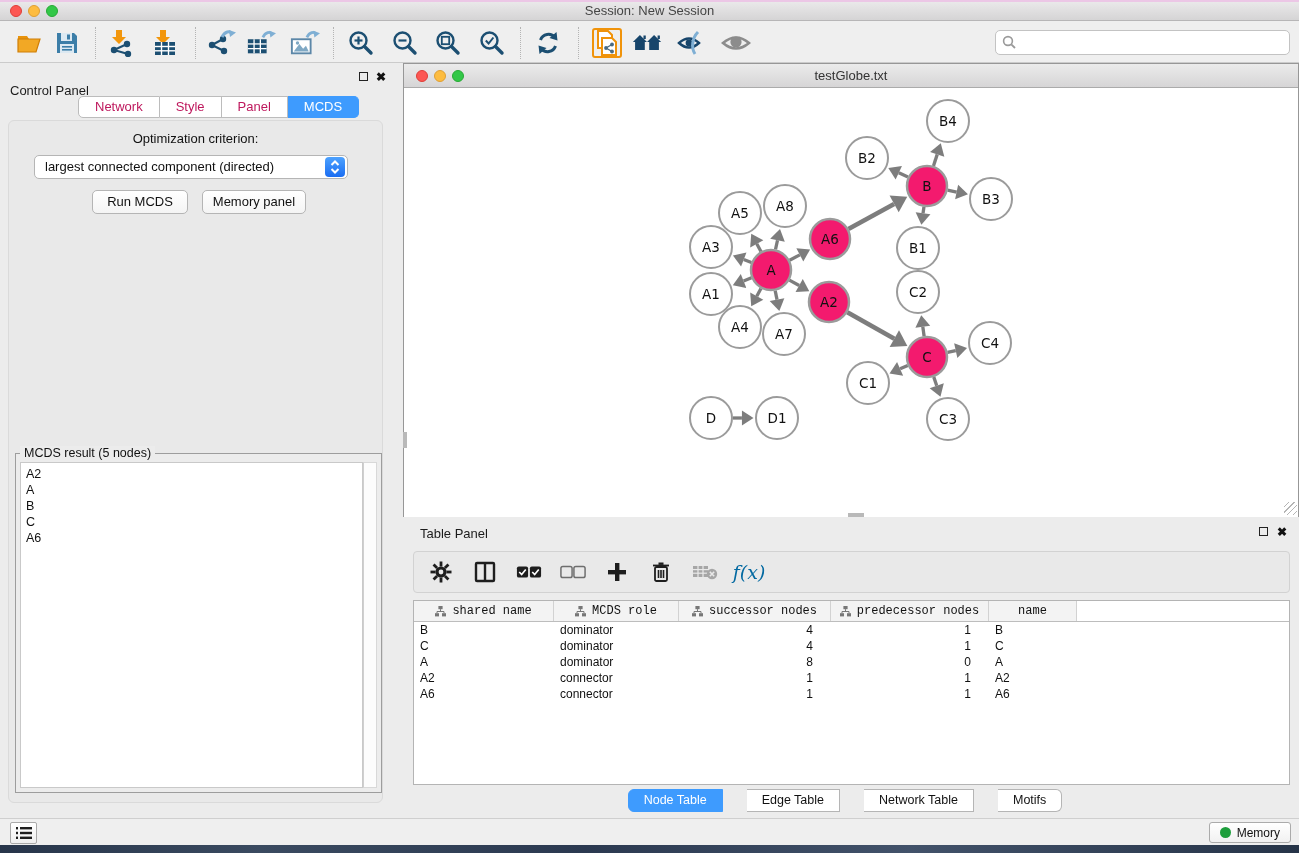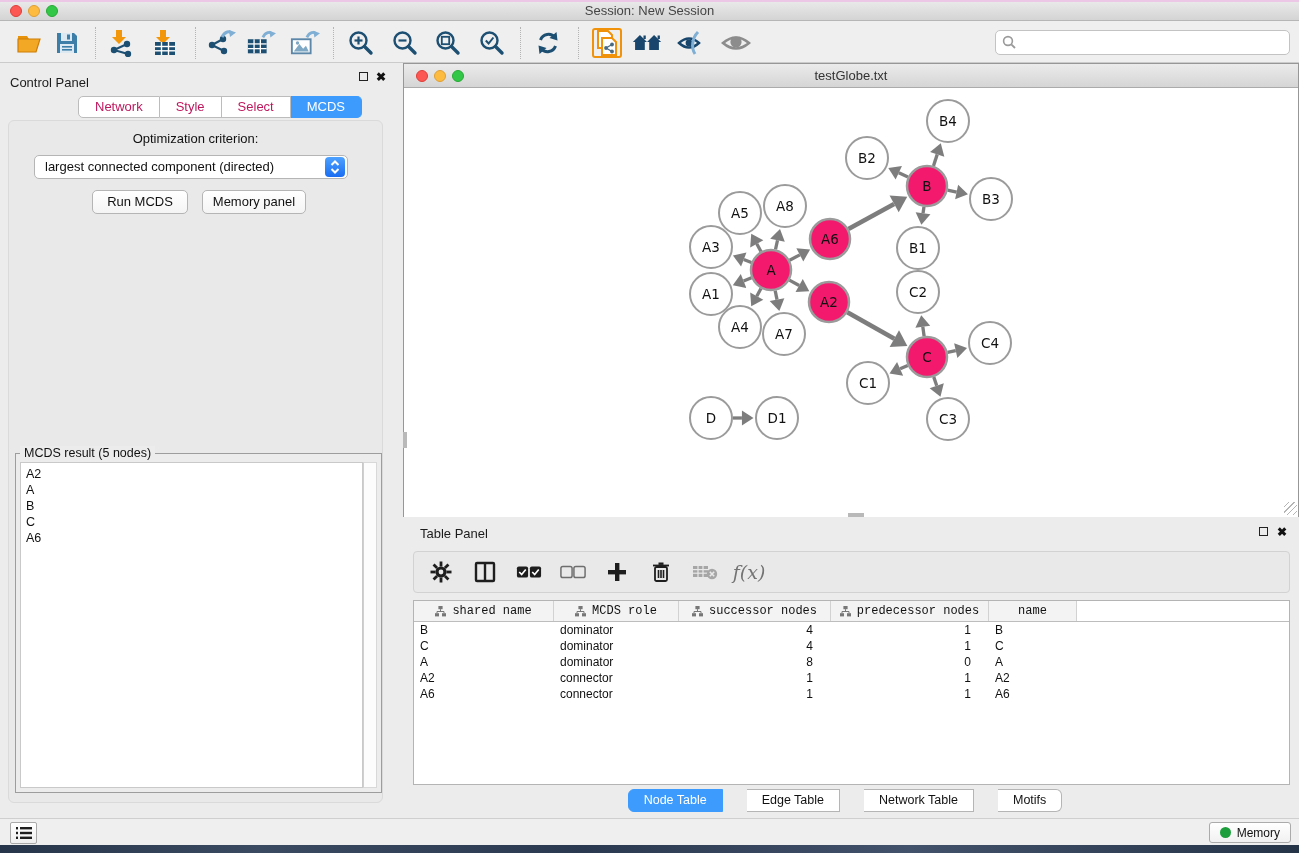--- a/index.html
+++ b/index.html
@@ -66,21 +66,21 @@
   .resize-grip { position:absolute; right:1px; bottom:1px; width:13px; height:13px;
     background:repeating-linear-gradient(135deg, transparent 0 3px, #b5b5b5 3px 4px); cursor:nwse-resize; }
   .net-vscroll { position:absolute; left:-1px; top:368px; width:4px; height:16px; background:#b9b9b9; }
   .net-hscroll { position:absolute; left:444px; bottom:-1px; width:16px; height:4px; background:#b9b9b9; }
 
   
   .tp { position:absolute; left:391px; top:519px; width:908px; height:299px; background:#ececec; }
   .tp-toolbar { position:absolute; left:22px; top:32px; width:877px; height:42px; background:#e9e9e9;
     border:1px solid #d2d2d2; border-radius:4px; display:flex; align-items:center; gap:18px; padding-left:14px; }
   .tp-toolbar .ticon { width:26px; height:26px; display:flex; align-items:center; justify-content:center; cursor:pointer; }
-  .fx { font-family:"DejaVu Serif", serif; font-style:italic; font-size:19px; color:#737373; }
+  .fx { font-family:"DejaVu Serif", serif; font-style:italic; font-size:19px; color:#0369a1; }
   .tbl { position:absolute; left:22px; top:81px; width:877px; height:185px; background:#fff;
     border:1px solid #b4b4b4; overflow:hidden; }
   .tbl-head { display:flex; height:21px; border-bottom:1px solid #bdbdbd; background:#fff; }
   .th { display:flex; align-items:center; justify-content:center; gap:6px; background:#f3f3f3;
     border-right:1px solid #d2d2d2; font-size:12px; color:#111; height:100%; cursor:pointer;font-family:Liberation Mono, monospace; }
   .tr { display:flex; height:16px; font-size:12px; color:#111; cursor:default; }
   .td { padding:1px 6px 0 6px; white-space:nowrap; overflow:hidden; }
   .td.right { text-align:right; padding-right:18px; }
   .tp-tabs { position:absolute; left:0; top:270px; width:100%; display:flex; justify-content:center;gap:24px; }
   .tp-tab { height:23px; padding:0 15px; background:#fff; border:1px solid #b5b5b5; border-left:none;
@@ -256,27 +256,27 @@
     <div class="searchbox">
       <svg width="15" height="15" viewBox="0 0 15 15">
           <circle cx="6" cy="6" r="4.4" fill="none" stroke="#9a9a9a" stroke-width="1.6"></circle>
           <line x1="9.3" y1="9.3" x2="13" y2="13" stroke="#9a9a9a" stroke-width="1.8"></line>
         </svg>
       <input type="text" placeholder="" style="">
     </div>
   </div>
 
   <div class="cp">
-    <div class="panel-header" style="left:10px; top:12px;">Control Panel</div>
+    <div class="panel-header" style="left:10px; top:20px;">Control Panel</div>
     <span class="float-icon" style="left:359px; top:9px;"></span>
     <span class="close-icon" style="left:376px; top:9px;">✖</span>
     <div class="cp-tabs">
         <div class="cp-tab">Network</div>
         <div class="cp-tab">Style</div>
-        <div class="cp-tab">Select</div>
+        <div class="cp-tab">Panel</div>
         <div class="cp-tab active">MCDS</div>
       </div>
     <div class="cp-body"></div>
     <div class="opt-label">Optimization criterion:</div>
     <div class="opt-select">
       <span>largest connected component (directed)</span>
       <span class="opt-stepper">
         <svg width="12" height="16" viewBox="0 0 12 16">
             <polyline points="2.5,6 6,2.5 9.5,6" fill="none" stroke="#fff" stroke-width="2"></polyline>
             <polyline points="2.5,10 6,13.5 9.5,10" fill="none" stroke="#fff" stroke-width="2"></polyline>

